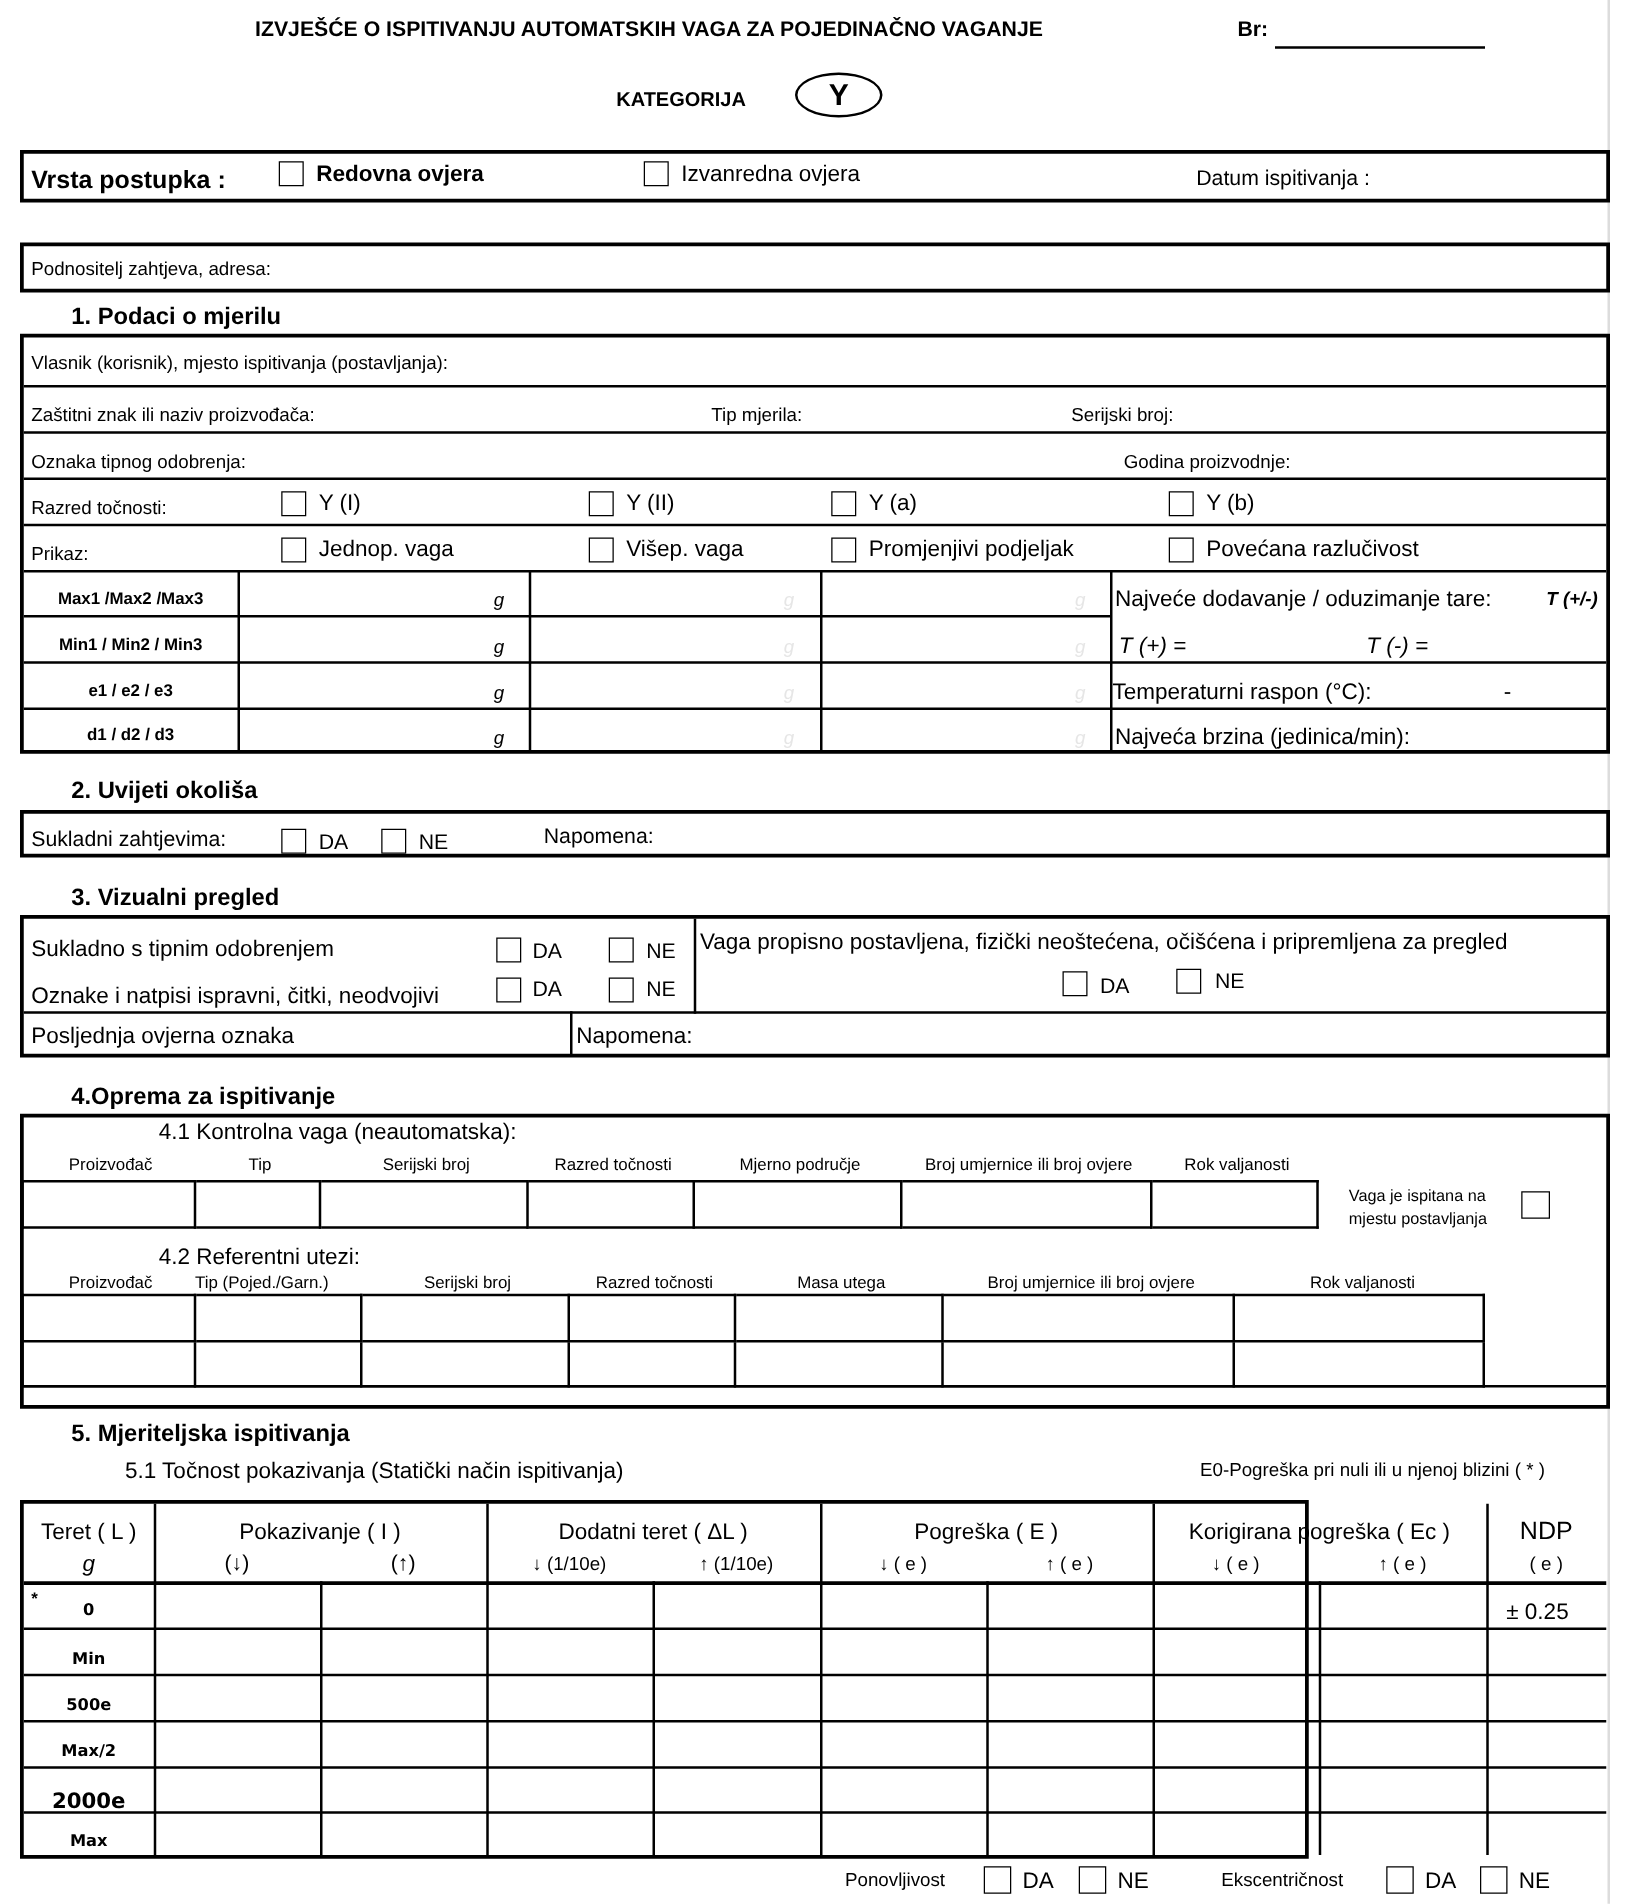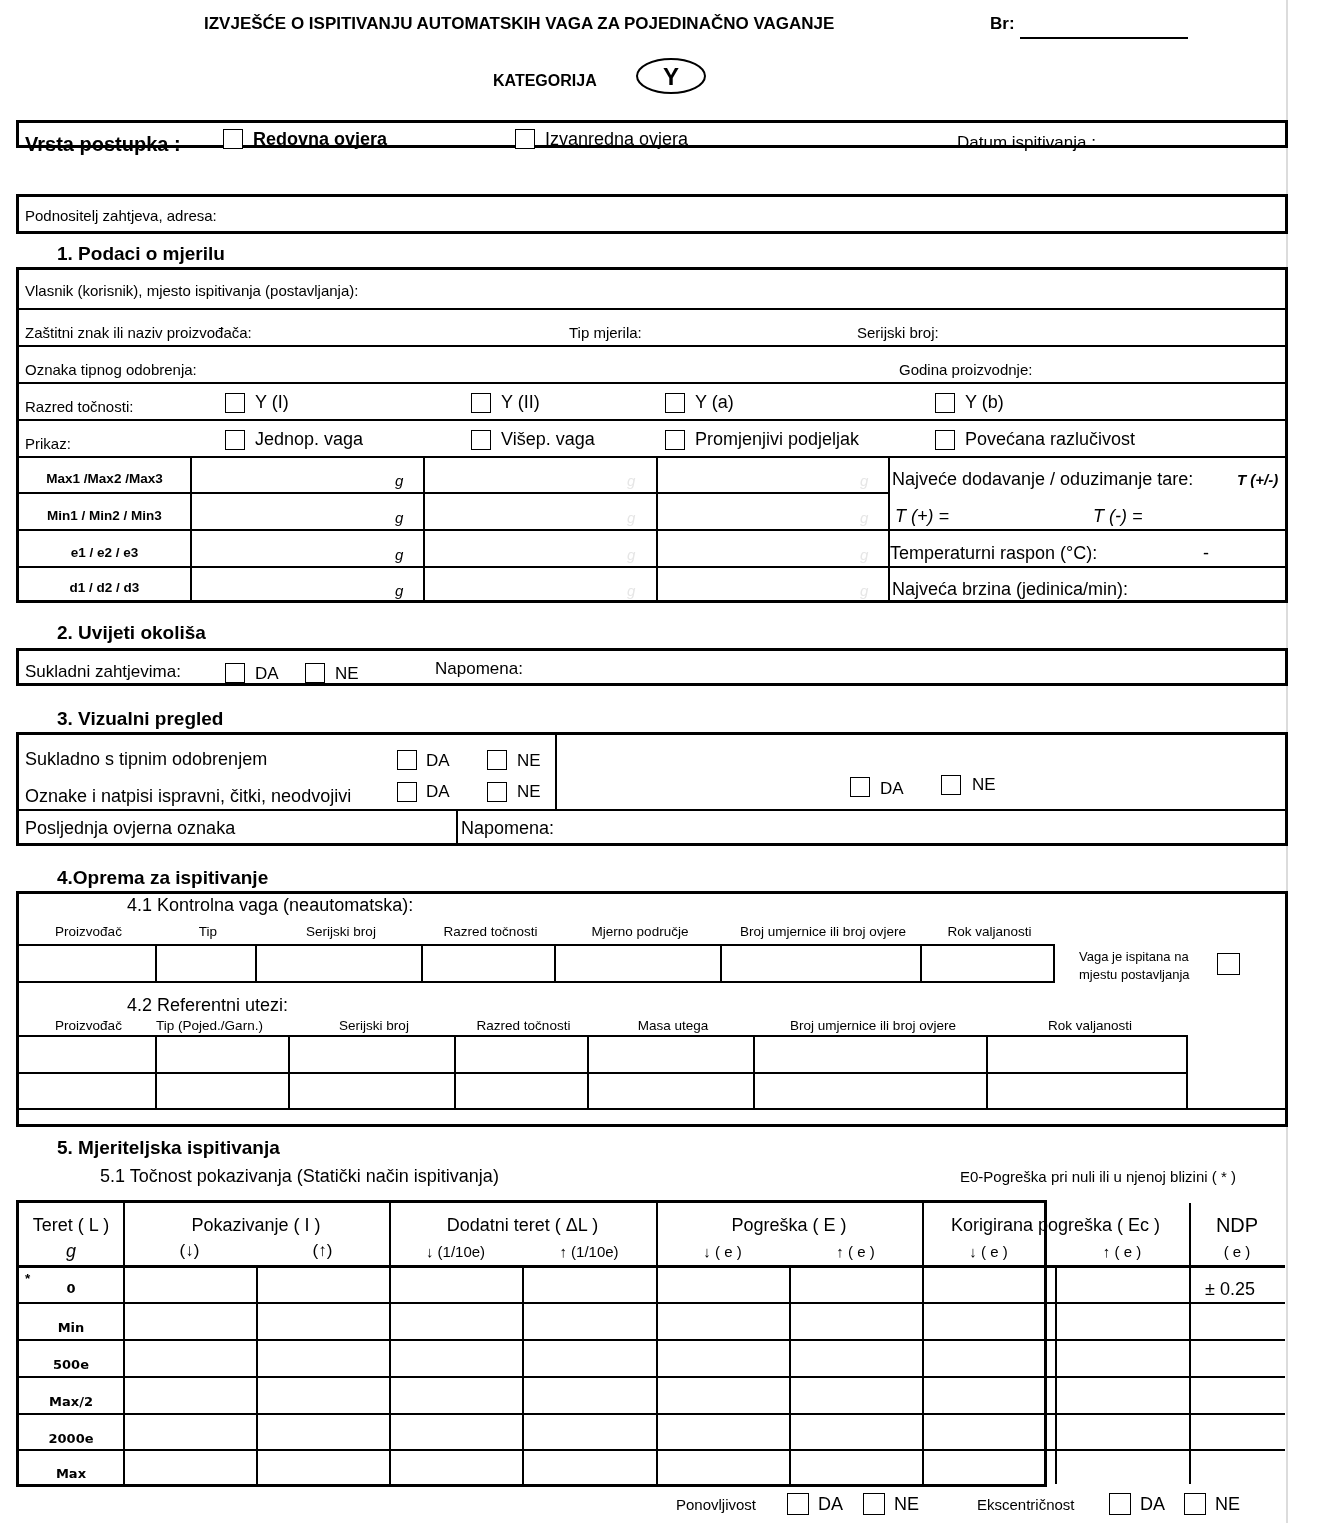--- a/index.html
+++ b/index.html
@@ -29,21 +29,21 @@
 <body>
 
 <div class="page-edge"></div>
 
 <div class="t bold" style="left:204px;top:14px;font-size:17px;">IZVJEŠĆE O ISPITIVANJU  AUTOMATSKIH VAGA  ZA POJEDINAČNO VAGANJE</div>
 <div class="t bold" style="left:990px;top:14px;font-size:17px;">Br:</div>
 <div class="abs" style="left:1020px;top:37px;width:168px;border-top:2px solid #000;"></div>
 <div class="t bold" style="left:493px;top:72px;font-size:16px;">KATEGORIJA</div>
 <div class="abs" style="left:636px;top:58px;width:70px;height:36px;border:2px solid #000;border-radius:50%;box-sizing:border-box;text-align:center;font-weight:bold;font-size:24px;line-height:33px;">Y</div>
 
-<div class="box" style="left:16px;top:120px;width:1272px;height:28px;">
+<div class="box" style="left:16px;top:120px;width:1272px;height:42px;">
   <div class="t bold" style="left:6px;top:10px;font-size:20px;">Vrsta postupka :</div>
   <span class="cb abs" style="left:204px;top:6px;"></span>
   <div class="t s18 cond" style="left:234px;top:6px;font-weight:bold;">Redovna ovjera</div>
   <span class="cb abs" style="left:496px;top:6px;"></span>
   <div class="t s18 cond" style="left:526px;top:6px;">Izvanredna ovjera</div>
   <div class="t s17" style="left:938px;top:10px;">Datum ispitivanja :</div>
 </div>
 
 <div class="box" style="left:16px;top:194px;width:1272px;height:40px;">
   <div class="t s15" style="left:6px;top:10px;">Podnositelj  zahtjeva,  adresa:</div>
@@ -139,20 +139,21 @@
   <div class="t s17 cond" style="left:407px;top:16px;">DA</div>
   <span class="cb abs" style="left:468px;top:15px;"></span>
   <div class="t s17 cond" style="left:498px;top:16px;">NE</div>
 
   <div class="t s18 cond" style="left:6px;top:51px;">Oznake i natpisi ispravni, čitki, neodvojivi</div>
   <span class="cb abs" style="left:378px;top:47px;"></span>
   <div class="t s17 cond" style="left:407px;top:47px;">DA</div>
   <span class="cb abs" style="left:468px;top:47px;"></span>
   <div class="t s17 cond" style="left:498px;top:47px;">NE</div>
 
+  <div class="t s18 cond" style="left:541px;top:8px;">Vaga propisno postavljena, fizički neoštećena, očišćena i pripremljena za pregled</div>
   <span class="cb abs" style="left:831px;top:42px;"></span>
   <div class="t s17 cond" style="left:861px;top:44px;">DA</div>
   <span class="cb abs" style="left:922px;top:40px;"></span>
   <div class="t s17 cond" style="left:953px;top:40px;">NE</div>
 
   <div class="t s18 cond" style="left:6px;top:83px;">Posljednja ovjerna oznaka</div>
   <div class="t s18 cond" style="left:442px;top:83px;">Napomena:</div>
 </div>
 
 <div class="t sec" style="left:57px;top:867px;">4.Oprema za ispitivanje</div>
@@ -259,21 +260,21 @@
   <div class="t s18 ctr" style="left:1170px;top:11px;width:96px;font-size:20px;">NDP</div>
   <div class="t s15 ctr" style="left:1170px;top:40px;width:96px;">( e )</div>
 
   <div class="t bold s13" style="left:6px;top:68px;">*</div>
   <div class="t bold s15 ctr" style="left:0;top:78px;width:104px;font-family:'DejaVu Sans',sans-serif;font-size:13px;">0</div>
   <div class="t s18 cond" style="left:1186px;top:76px;">± 0.25</div>
 
   <div class="t bold ctr" style="left:0;top:117px;width:104px;font-family:'DejaVu Sans',sans-serif;font-size:13px;">Min</div>
   <div class="t bold ctr" style="left:0;top:154px;width:104px;font-family:'DejaVu Sans',sans-serif;font-size:13px;">500e</div>
   <div class="t bold ctr" style="left:0;top:191px;width:104px;font-family:'DejaVu Sans',sans-serif;font-size:13px;">Max/2</div>
-  <div class="t bold ctr" style="left:0;top:228px;width:104px;font-family:'DejaVu Sans',sans-serif;font-size:13px;">2000e</div>
+  <div class="t bold ctr" style="left:0;top:228px;width:104px;font-family:'DejaVu Sans',sans-serif;font-size:17px;">2000e</div>
   <div class="t bold ctr" style="left:0;top:263px;width:104px;font-family:'DejaVu Sans',sans-serif;font-size:13px;">Max</div>
 </div>
 
 <div class="t s15 cond" style="left:676px;top:1496px;">Ponovljivost</div>
 <span class="cb abs" style="left:787px;top:1493px;width:22px;height:22px;"></span>
 <div class="t s18 cond" style="left:818px;top:1494px;">DA</div>
 <span class="cb abs" style="left:863px;top:1493px;width:22px;height:22px;"></span>
 <div class="t s18 cond" style="left:894px;top:1494px;">NE</div>
 <div class="t s15 cond" style="left:977px;top:1496px;">Ekscentričnost</div>
 <span class="cb abs" style="left:1109px;top:1493px;width:22px;height:22px;"></span>

